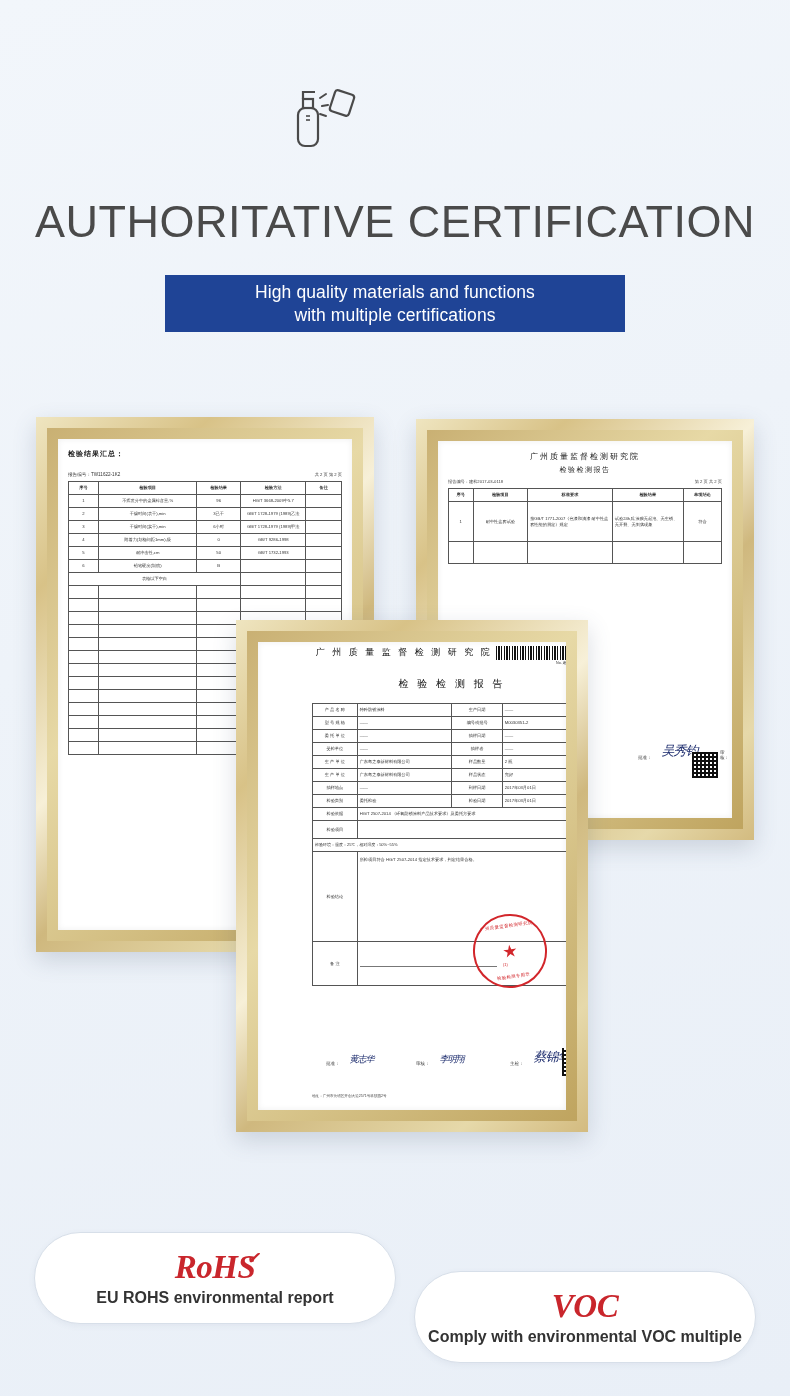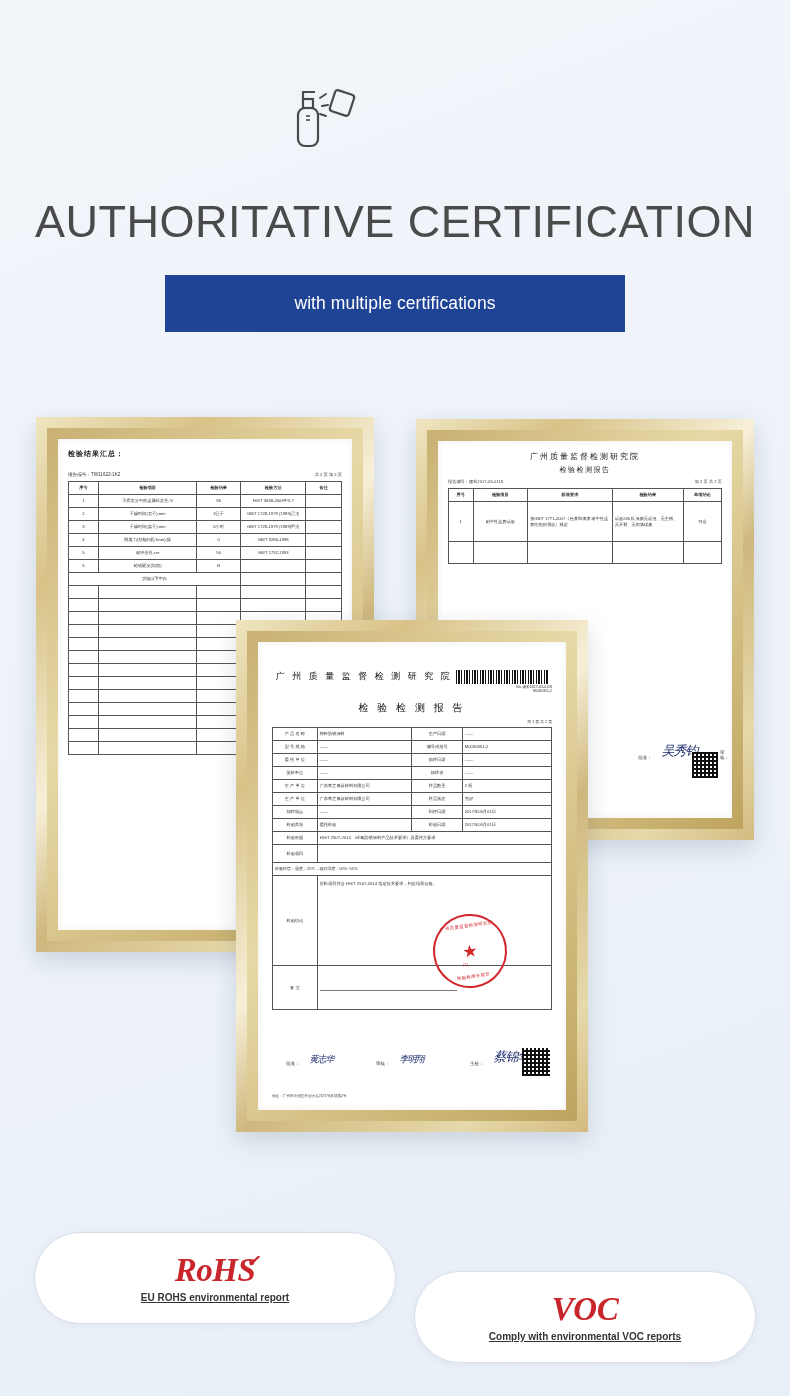--- a/index.html
+++ b/index.html
@@ -126,21 +126,21 @@
   .badge-logo {
     font-family: "Liberation Serif", serif;
     font-weight: 700; font-style: italic;
     color: #c9262c; font-size: 33px; line-height: 34px; letter-spacing: -0.5px;
     position: relative;
   }
   .badge-logo .check {
     position: absolute; right: -6px; top: -9px; color: #c9262c; font-size: 18px;
     transform: rotate(8deg); font-style: normal; font-weight: 700;
   }
-  .badge-caption { margin-top: 5px; font-size: 10px; color: #333; font-weight: 600; text-decoration: underline; }
+  .badge-caption { margin-top: 5px; font-size: 16px; color: #333; font-weight: 600; }
 </style>
 </head>
 <body>
 
 <div class="page">
 
   <div class="spray-icon">
     <svg viewBox="0 0 90 70" width="90" height="70">
       <rect x="28" y="24" width="20" height="38" rx="7" fill="none" stroke="#4a4a4a" stroke-width="2.2"></rect>
       <rect x="33" y="15" width="10" height="9" fill="none" stroke="#4a4a4a" stroke-width="2.2"></rect>
@@ -152,20 +152,21 @@
         <line x1="52" y1="22" x2="58" y2="21"></line>
         <line x1="50" y1="30" x2="56" y2="32"></line>
       </g>
       <rect x="62" y="8" width="20" height="22" rx="3" fill="none" stroke="#4a4a4a" stroke-width="2.2" transform="rotate(18 72 19)"></rect>
     </svg>
   </div>
 
   <div class="title">AUTHORITATIVE CERTIFICATION</div>
 
   <div class="subtitle-band">
+    <div>High quality materials and functions</div>
     <div>with multiple certifications</div>
   </div>
 
   <div class="frame-outer goldA" id="doc1">
     <div class="mat goldB"></div>
     <div class="paper">
       <div class="doc-body">
         <div class="hdr">检验结果汇总：</div>
         <div style="display:flex;justify-content:space-between;align-items:flex-end;margin-top:7px;">
           <div class="rep">
@@ -376,21 +377,21 @@
         <div class="qr" style="position:absolute; right:14px; bottom:40px; width:26px; height:26px;"></div>
 
         <div style="position:absolute; left:12px; bottom:14px; font-size:3.6px; color:#444;">地址：广州市黄埔大道中693号  邮编：510655</div>
       </div>
     </div>
   </div>
 
   <div class="frame-outer goldA" id="doc3">
     <div class="mat goldB"></div>
     <div class="paper">
-      <div class="doc-body" style="padding:28px 14px;">
+      <div class="doc-body" style="padding:4px 14px;margin-left:40px;">
 
         <div style="display:flex; align-items:flex-start; justify-content:space-between;">
           <div style="flex:1; text-align:center;">
             <div style="font-size:9px; letter-spacing:2.5px; color:#111;">广 州 质 量 监 督 检 测 研 究 院</div>
           </div>
           <div style="width:96px; text-align:right;">
             <div class="barcode" style="height:14px; width:92px;"></div>
             <div style="font-size:3.6px;color:#333;margin-top:1px;">No. 建检2017-03-0118</div>
             <div style="font-size:3.4px;color:#333;">M0030351-2</div>
           </div>
@@ -503,16 +504,16 @@
 
   <div class="badge" id="badge-rohs">
     <div class="badge-logo">
       <span>RoHS</span><span class="check">✓</span>
     </div>
     <div class="badge-caption">EU ROHS environmental report</div>
   </div>
 
   <div class="badge" id="badge-voc">
     <div class="badge-logo">VOC</div>
-    <div class="badge-caption">Comply with environmental VOC reports</div>
+    <div class="badge-caption">Comply with environmental VOC multiple</div>
   </div>
 
 </div>
 
 </body></html>

